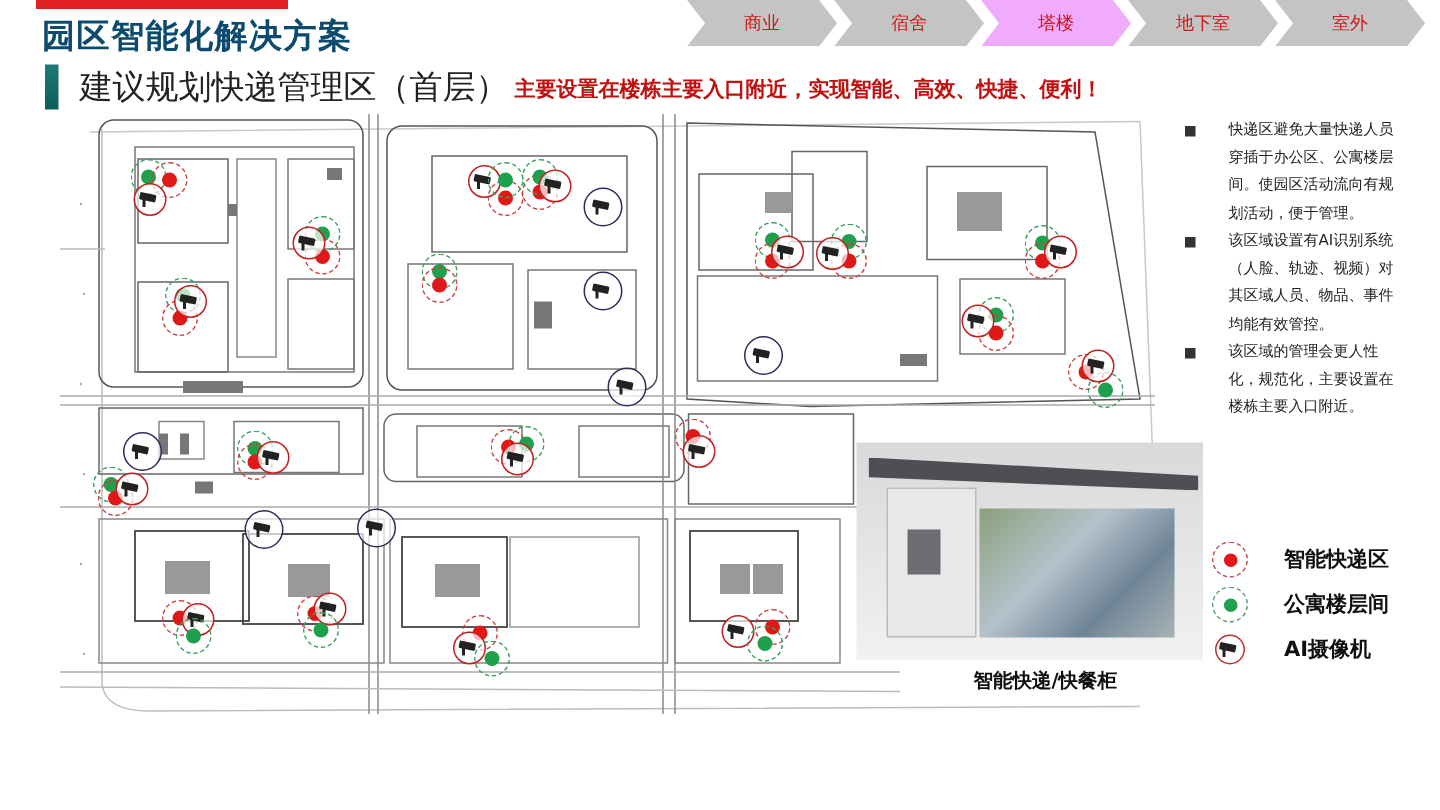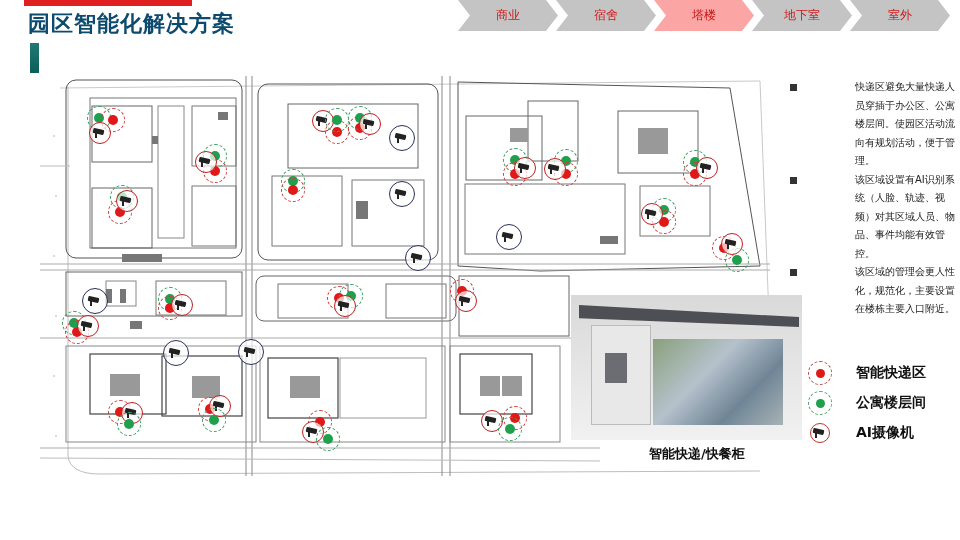--- a/index.html
+++ b/index.html
@@ -6,21 +6,21 @@
   html, body { width: 960px; height: 540px; overflow: hidden; background: #ffffff; }
   body { position: relative; font-family: "DejaVu Sans", "Liberation Sans", sans-serif; color: #222; }
 
   .top-red-bar { position: absolute; left: 24px; top: 0; width: 168px; height: 6px; background: #e02020; }
 
   .app-title { position: absolute; left: 28px; top: 9px; font-size: 22px; font-weight: bold; color: #0c4a6e; letter-spacing: 1px; }
 
   .nav { position: absolute; left: 460px; top: 0; width: 500px; height: 31px; display: flex; }
   .nav-item { position: relative; flex: 0 0 100px; height: 31px; margin-left: -2px; display: flex; align-items: center; justify-content: center; font-size: 12px; color: #d01818; cursor: pointer;
     clip-path: polygon(0 0, 88% 0, 100% 50%, 88% 100%, 0 100%, 12% 50%); background: #c4c4c4; }
-  .nav-item.active { background: #fca5a5; color: #c81414; }
+  .nav-item.active { background: #f0abfc; color: #c81414; }
 
   .heading-row { position: absolute; left: 30px; top: 42px; height: 32px; display: flex; align-items: center; }
   .heading-accent { width: 9px; height: 30px; background: linear-gradient(#1e7a74, #0c5e59); margin-right: 14px; }
   .heading-title { font-size: 22px; color: #222; }
   .heading-sub { font-size: 14px; font-weight: bold; color: #c01010; margin-left: 4px; margin-top: 4px; }
 
   
   .site-plan { position: absolute; left: 40px; top: 76px; width: 730px; height: 400px; overflow: hidden; }
   .site-plan svg { position: absolute; left: 0; top: 0; }
   .marker { position: absolute; width: 24px; height: 24px; border-radius: 50%; border: 1px dashed; display: flex; align-items: center; justify-content: center; transform: translate(-50%, -50%); }
@@ -38,21 +38,21 @@
   
   .kiosk-photo { position: absolute; left: 571px; top: 295px; width: 231px; height: 145px; background: linear-gradient(#d9d9d9, #f1f1f1); overflow: hidden; }
   .kiosk-roof { position: absolute; left: 8px; top: 10px; width: 220px; height: 22px; background: #4d4f55; clip-path: polygon(0 0, 100% 55%, 100% 100%, 0 60%); }
   .kiosk-body { position: absolute; left: 20px; top: 30px; width: 60px; height: 100px; background: #e8e8e8; border: 1px solid #bbb; }
   .kiosk-screen { position: absolute; left: 34px; top: 58px; width: 22px; height: 30px; background: #6b6d72; }
   .kiosk-panel { position: absolute; left: 82px; top: 44px; width: 130px; height: 86px; background: linear-gradient(135deg, #8aa07c, #b5c2cc 40%, #6f8596 70%, #a8b3b5); }
   .kiosk-caption { position: absolute; left: 649px; top: 445px; font-size: 13px; font-weight: bold; color: #111; }
 
   
   .bullets { position: absolute; left: 788px; top: 78px; width: 170px; }
-  .bullet { display: flex; margin-bottom: 0; gap: 36px; }
+  .bullet { display: flex; margin-bottom: 0; }
   .bullet-square { flex: 0 0 7px; width: 7px; height: 7px; background: #333; margin-top: 6px; margin-right: 22px; margin-left: 2px; }
   .bullet-text { font-size: 10px; line-height: 18.5px; color: #222; width: 118px; }
 
   
   .legend { position: absolute; left: 808px; top: 358px; width: 150px; }
   .legend-row { display: flex; align-items: center; height: 30px; }
   .legend-icon { position: relative; width: 24px; height: 24px; border-radius: 50%; border: 1px dashed; display: flex; align-items: center; justify-content: center; margin-right: 24px; }
   .legend-icon .dot { width: 9px; height: 9px; border-radius: 50%; }
   .legend-icon.express { border-color: #c05050; }
   .legend-icon.express .dot { background: #e01818; }
@@ -385,13 +385,15 @@
   <div class="legend-row">
     <span class="legend-icon camera">
         <span class="cam-glyph"></span>
       </span>
     <span class="legend-label">AI摄像机</span>
   </div>
 </div>
 
 <div class="heading-row">
   <span class="heading-accent"></span>
+  <span class="heading-title">建议规划快递管理区（首层）</span>
+  <span class="heading-sub">主要设置在楼栋主要入口附近，实现智能、高效、快捷、便利！</span>
 </div>
 
 </body></html>

